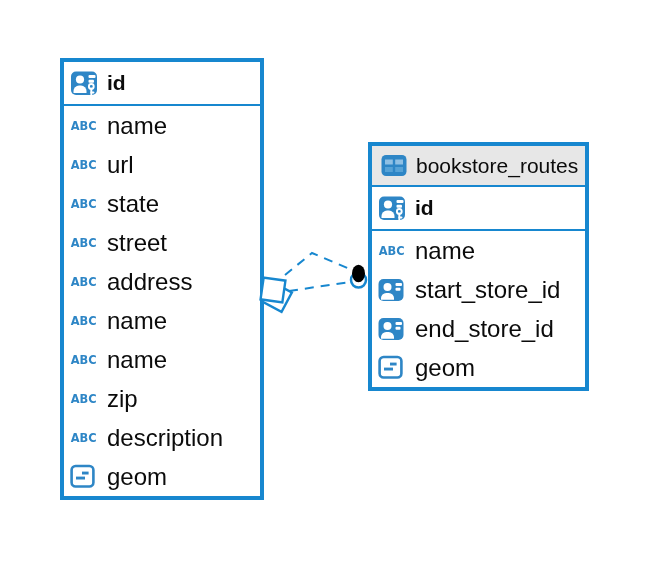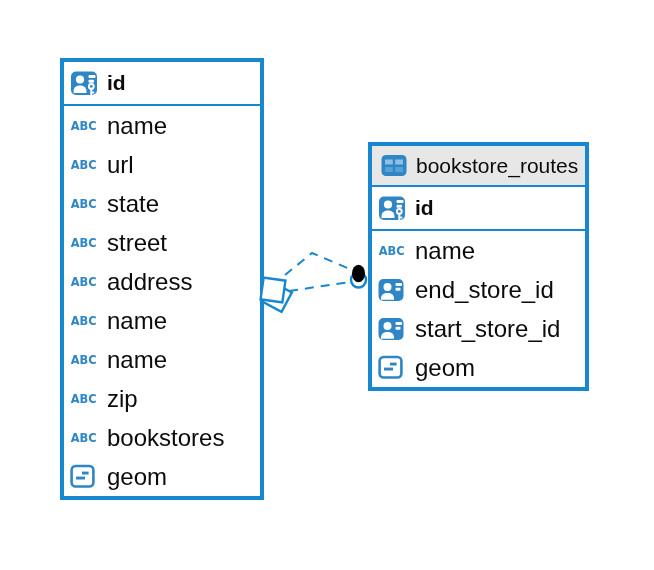--- a/index.html
+++ b/index.html
@@ -157,21 +157,21 @@
         <div class="row">
           <span class="row-icon">
             <span class="abc-txt">ABC</span>
           </span>
           <span class="row-label">zip</span>
         </div>
         <div class="row">
           <span class="row-icon">
             <span class="abc-txt">ABC</span>
           </span>
-          <span class="row-label">bookstores</span>
+          <span class="row-label">description</span>
         </div>
         <div class="row">
           <span class="row-icon">
             <svg width="25" height="25" viewBox="0 0 25 25">
        <rect x="1.6" y="2" width="21.8" height="20.5" rx="4" fill="#fff" stroke="#2e86c6" stroke-width="2.6"></rect>
        <rect x="12" y="7.6" width="6.6" height="2.9" fill="#2e86c6"></rect>
        <rect x="6" y="12.6" width="9" height="2.9" fill="#2e86c6"></rect>
      </svg>
           </span>
           <span class="row-label">geom</span>
@@ -219,33 +219,33 @@
         <div class="row">
           <span class="row-icon">
             <svg width="26" height="26" viewBox="0 0 26 26">
        <rect x="0.5" y="2" width="25" height="22" rx="5" fill="#2e86c6"></rect>
        <circle cx="9.5" cy="10" r="4" fill="#fff"></circle>
        <path d="M3 22.8 v-1.7 a5.2 5.2 0 0 1 5.2-5.2 h2.6 a5.2 5.2 0 0 1 5.2 5.2 v1.7 Z" fill="#fff"></path>
        <rect x="17.5" y="6" width="6.5" height="3" rx="1" fill="#fff"></rect>
        <rect x="17.5" y="10.8" width="5" height="3" rx="1" fill="#fff"></rect>
      </svg>
           </span>
-          <span class="row-label">end_store_id</span>
+          <span class="row-label">start_store_id</span>
         </div>
         <div class="row">
           <span class="row-icon">
             <svg width="26" height="26" viewBox="0 0 26 26">
        <rect x="0.5" y="2" width="25" height="22" rx="5" fill="#2e86c6"></rect>
        <circle cx="9.5" cy="10" r="4" fill="#fff"></circle>
        <path d="M3 22.8 v-1.7 a5.2 5.2 0 0 1 5.2-5.2 h2.6 a5.2 5.2 0 0 1 5.2 5.2 v1.7 Z" fill="#fff"></path>
        <rect x="17.5" y="6" width="6.5" height="3" rx="1" fill="#fff"></rect>
        <rect x="17.5" y="10.8" width="5" height="3" rx="1" fill="#fff"></rect>
      </svg>
           </span>
-          <span class="row-label">start_store_id</span>
+          <span class="row-label">end_store_id</span>
         </div>
         <div class="row">
           <span class="row-icon">
             <svg width="25" height="25" viewBox="0 0 25 25">
        <rect x="1.6" y="2" width="21.8" height="20.5" rx="4" fill="#fff" stroke="#2e86c6" stroke-width="2.6"></rect>
        <rect x="12" y="7.6" width="6.6" height="2.9" fill="#2e86c6"></rect>
        <rect x="6" y="12.6" width="9" height="2.9" fill="#2e86c6"></rect>
      </svg>
           </span>
           <span class="row-label">geom</span>

